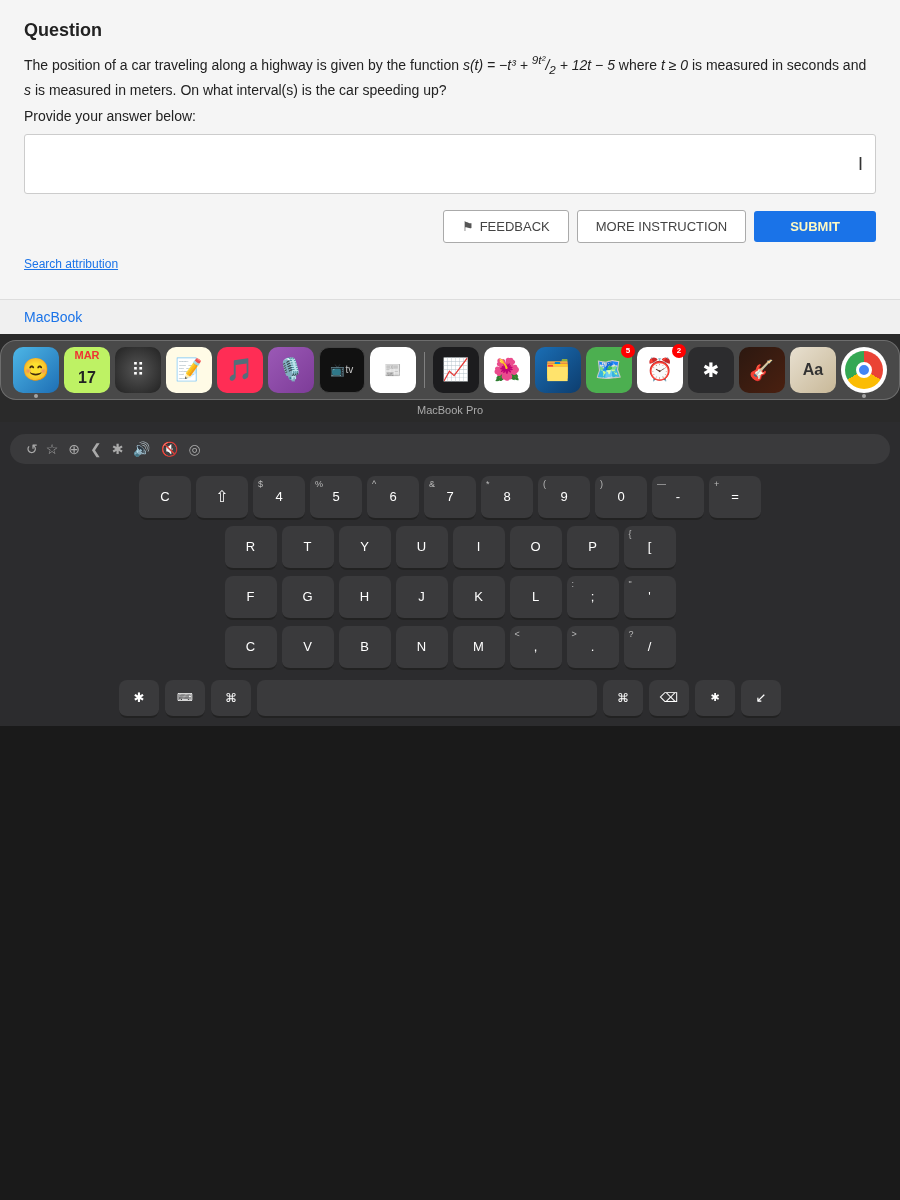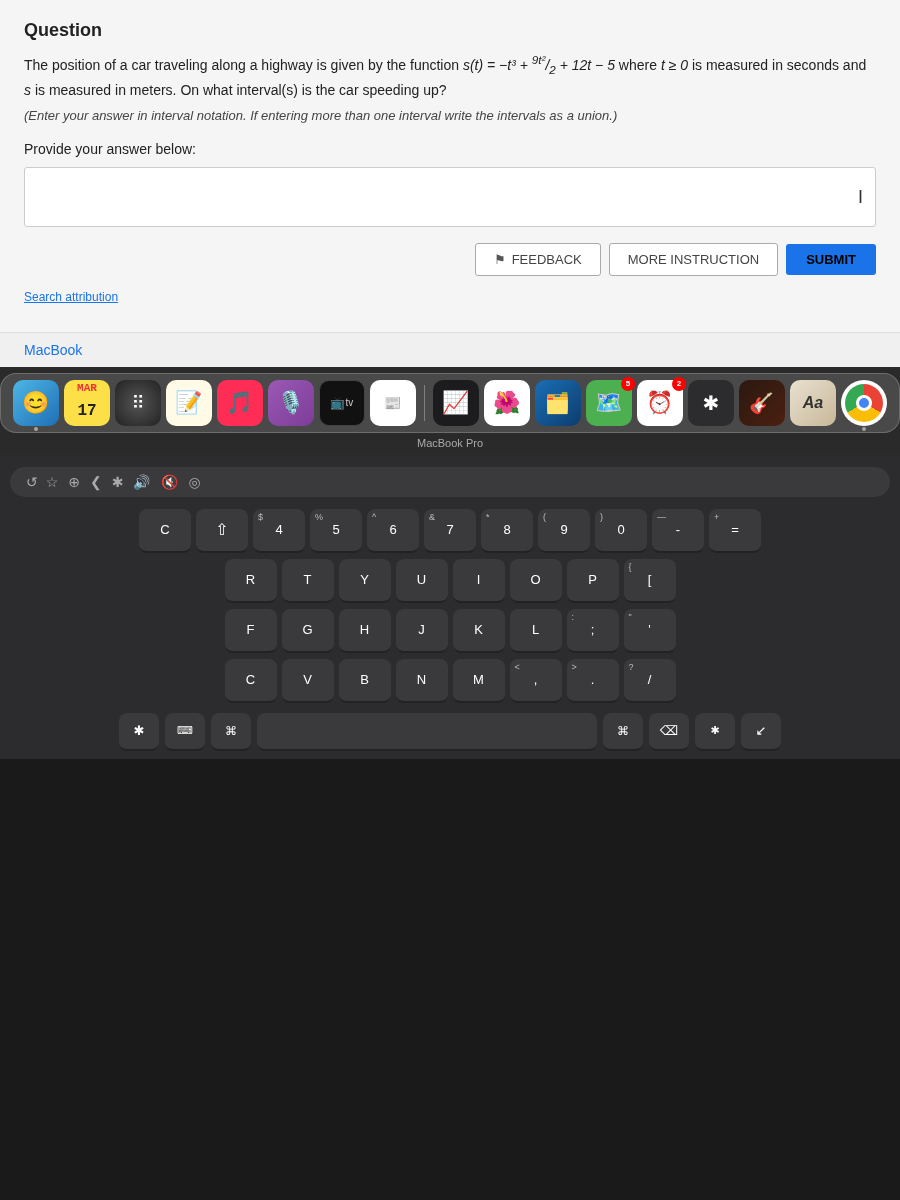--- a/index.html
+++ b/index.html
@@ -103,23 +103,23 @@
       padding: 8px 18px;
       font-size: 13px;
       color: #444;
       cursor: pointer;
       border-radius: 3px;
     }
 
     .btn-submit {
       background: #1a73e8;
       border: none;
-      padding: 8px 20px;
-      font-size: 13px;
-      color: #000000;
+      padding: 8px 36px;
+      font-size: 13px;
+      color: #fef9c3;
       cursor: pointer;
       border-radius: 3px;
       font-weight: 600;
     }
 
     .content-attribution {
       font-size: 12px;
       color: #1a73e8;
       text-decoration: underline;
       cursor: pointer;
@@ -297,21 +297,20 @@
 <body>
 
 <div class="browser-area">
   <div class="question-title">Question</div>
   <div class="question-body">
     The position of a car traveling along a highway is given by the function
     <span class="math">s(t) = −t³ + <sup>9t²</sup>/<sub>2</sub> + 12t − 5</span>
     where <span class="math">t ≥ 0</span> is measured in seconds and
     <span class="math">s</span> is measured in meters. On what interval(s) is the car speeding up?
   </div>
-  <div class="instruction-text">(Enter your answer in interval notation. If entering more than one interval write the intervals as a union.)</div>
   <div class="provide-label">Provide your answer below:</div>
 
   <div class="answer-box">
     <span class="cursor-indicator">I</span>
   </div>
 
   <div class="button-row">
     <button class="btn-feedback">
       <span class="flag-icon">⚑</span>
       <span>FEEDBACK</span>
@@ -332,21 +331,21 @@
 </div>
 
 <div class="dock-area">
   <div class="dock-bar">
 
     <div class="dock-icon" style="background: linear-gradient(135deg,#4db6e6,#1e6fb5); border-radius:10px;">
       <span style="font-size:22px;">😊</span>
       <div class="dock-dot"></div>
     </div>
 
-    <div class="dock-icon" style="background:#fde047; border-radius:10px;font-family:Liberation Mono, monospace;">
+    <div class="dock-icon" style="background:#bef264; border-radius:10px;">
       <span style="font-size:11px; color:#e33; font-weight:bold; position:absolute; top:2px; left:0; right:0; text-align:center;">MAR</span>
       <span style="font-size:16px; color:#222; font-weight:bold; margin-top:16px;">17</span>
     </div>
 
     <div class="dock-icon" style="background: radial-gradient(circle,#555,#222); border-radius:10px;">
       <span style="font-size:18px; color:#fff;">⠿</span>
     </div>
 
     <div class="dock-icon" style="background:#fffbe6; border-radius:10px;">
       <span style="font-size:22px;">📝</span>
@@ -394,21 +393,21 @@
 
     <div class="dock-icon" style="background:#2c2c2e; border-radius:10px;">
       <span style="font-size:20px; color:#fff;">✱</span>
     </div>
 
     <div class="dock-icon" style="background:linear-gradient(135deg,#2c1810,#4a2010); border-radius:10px;">
       <span style="font-size:20px;">🎸</span>
     </div>
 
     <div class="dock-icon" style="background:linear-gradient(135deg,#e8e0d0,#c8b898); border-radius:10px;">
-      <span style="font-size:16px; font-weight:bold; color:#333;font-style:italic;">Aa</span>
+      <span style="font-size:16px; font-weight:bold; color:#333;">Aa</span>
     </div>
 
     <div class="dock-icon" style="background:#fff; border-radius:50%;">
       <div style="width:38px; height:38px; border-radius:50%; background: conic-gradient(#ea4335 0deg 120deg, #fbbc04 120deg 240deg, #34a853 240deg 360deg); position:relative; display:flex; align-items:center; justify-content:center;">
         <div style="width:16px; height:16px; background:#4285f4; border-radius:50%; border:3px solid #fff;"></div>
       </div>
       <div class="dock-dot"></div>
     </div>
   </div>
   <div class="macbook-label">MacBook Pro</div>

